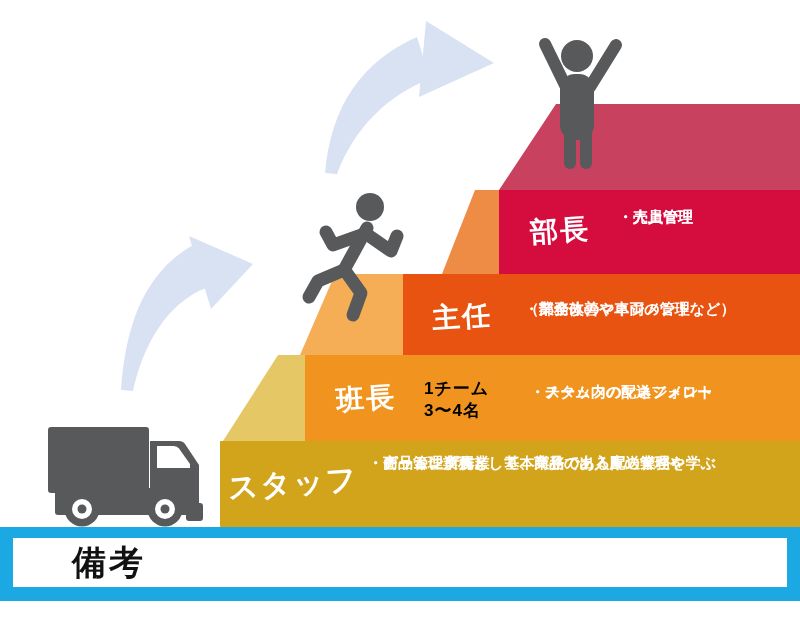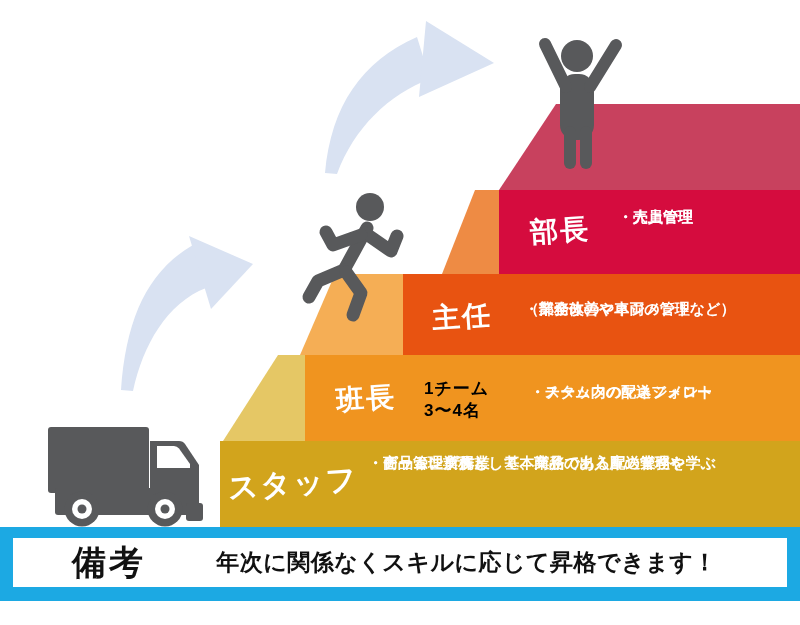--- a/index.html
+++ b/index.html
@@ -131,17 +131,16 @@
 
   <div class="abs bullets" style="left:368px;top:451px;line-height:23px;">
     <div class="bline">・チームに所属し、基本業務である配送業務を学ぶ</div>
     <div class="bline">・商品管理業務として、商品の出入庫の管理や</div>
     <div class="bline">　ピッキング作業</div>
   </div>
 
   <div class="remarks-band">
     <div class="remarks-inner">
       <div class="remarks-title">備考</div>
-      <div class="remarks-message">年次に関係なくスキルに応じて昇格できます！</div>
     </div>
   </div>
 
 </div>
 
 </body></html>

